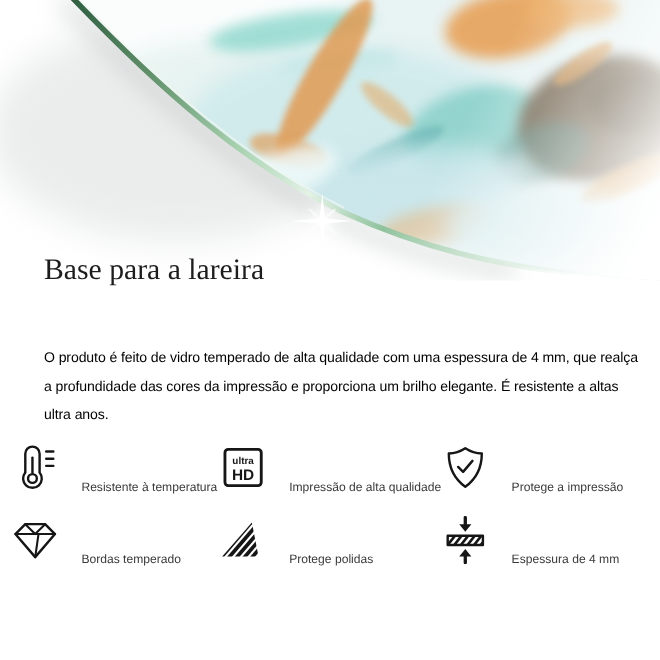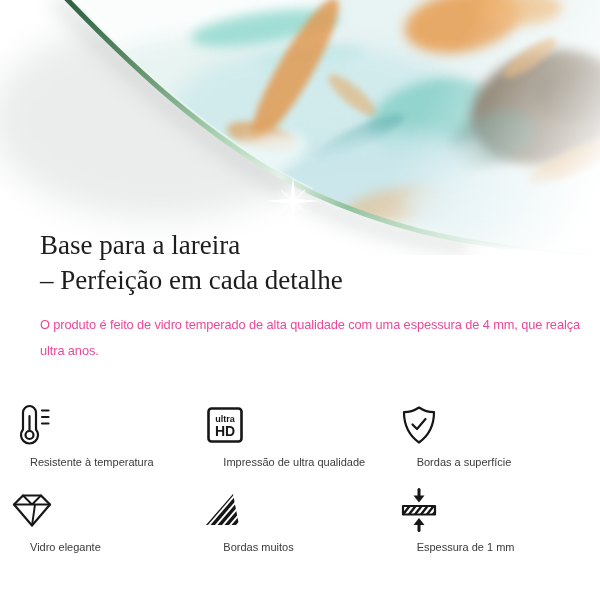--- a/index.html
+++ b/index.html
@@ -8,28 +8,28 @@
     overflow:hidden;font-family:"Liberation Sans",sans-serif;
   }
   #hero{position:absolute;top:0;left:0;width:600px;height:255px;display:block;}
   .heading{
     position:absolute;top:228px;left:40px;
     font-family:"Liberation Serif",serif;font-weight:400;
     font-size:27px;line-height:35px;color:#1d1d1d;margin:0;
   }
   .body-text{
     position:absolute;top:312px;left:40px;width:540px;
-    font-size:12.8px;line-height:26px;color:#ec4899;letter-spacing:-0.1px;
+    font-size:12.8px;line-height:26px;color:#000000;letter-spacing:-0.1px;
   }
   .body-text div{white-space:nowrap;}
   .features{
     position:absolute;top:401px;left:10px;width:580px;
     display:grid;grid-template-columns:repeat(3,1fr);row-gap:18px;
   }
-  .feature{display:flex;flex-direction:column;align-items:flex-start;}
+  .feature{display:flex;flex-direction:row;align-items:flex-end;}
   .icon-box{height:48px;display:flex;align-items:center;justify-content:center;}
   .feature-label{margin-top:7px;font-size:11px;color:#3a3a3a;white-space:nowrap;padding-left:20px;}
   .ic{stroke:#161616;fill:none;stroke-width:2.2;stroke-linecap:round;stroke-linejoin:round;}
   .ic text{stroke:none;fill:#161616;font-family:"Liberation Sans",sans-serif;text-anchor:middle;}
 </style>
 </head>
 <body>
 
 <div id="stage">
 
@@ -103,25 +103,25 @@
       <circle cx="293" cy="201" r="11" fill="#ffffff" opacity="0.85" filter="url(#b6)"></circle>
       <path d="M293,176 L295.6,201 L293,223 L290.4,201 Z" fill="#ffffff"></path>
       <path d="M264,201 L293,198.4 L320,201 L293,203.6 Z" fill="#ffffff"></path>
       <path d="M281,190 L305,212 M305,190 L281,212" stroke="#ffffff" stroke-width="1.2" opacity="0.8"></path>
       <circle cx="293" cy="201" r="2.6" fill="#ffffff"></circle>
     </g>
   </svg>
 
   <h1 class="heading">
     <div>Base para a lareira</div>
-    <div>– Perfeição em cada detalhe</div>
   </h1>
 
   <div class="body-text">
     <div>O produto é feito de vidro temperado de alta qualidade com uma espessura de 4 mm, que realça</div>
+    <div>a profundidade das cores da impressão e proporciona um brilho elegante. É resistente a altas</div>
     <div>ultra anos.</div>
   </div>
 
   <div class="features">
 
     <div class="feature">
       <div class="icon-box">
         <svg class="ic" width="44" height="44" viewBox="0 0 44 44">
           <path d="M13,9.5 A6.5,6.5 0 0 1 26,9.5 L26,26.5 A8.5,8.5 0 1 1 13,26.5 Z"></path>
           <circle cx="19.5" cy="32" r="4"></circle>
@@ -133,78 +133,78 @@
     </div>
 
     <div class="feature">
       <div class="icon-box">
         <svg class="ic" width="44" height="44" viewBox="0 0 44 44">
           <rect x="5.5" y="5.5" width="33" height="33" rx="3" stroke-width="2.6"></rect>
           <text x="22" y="18.5" font-size="9" font-weight="600">ultra</text>
           <text x="22" y="33" font-size="14" font-weight="700">HD</text>
         </svg>
       </div>
-      <div class="feature-label">Impressão de ultra qualidade</div>
+      <div class="feature-label">Impressão de alta qualidade</div>
     </div>
 
     <div class="feature">
       <div class="icon-box">
         <svg class="ic" width="44" height="44" viewBox="0 0 44 44">
           <path d="M22,4.5 C27,7.8 32.5,9.2 37,9.2 C37,21 33,31.5 22,39.5 C11,31.5 7,21 7,9.2 C11.5,9.2 17,7.8 22,4.5 Z"></path>
           <path d="M15.5,21.5 L20,26 L28.5,16"></path>
         </svg>
       </div>
-      <div class="feature-label">Bordas a superfície</div>
+      <div class="feature-label">Protege a impressão</div>
     </div>
 
     <div class="feature">
       <div class="icon-box">
         <svg class="ic" width="44" height="44" viewBox="0 0 44 44">
           <path d="M13,7.5 L31,7.5 L40,16.5 L22,37.5 L4,16.5 Z"></path>
           <path d="M4,16.5 L40,16.5 M13,7.5 L22,16.5 L31,7.5 M25,16.5 L22,37.5" stroke-width="1.9"></path>
         </svg>
       </div>
-      <div class="feature-label">Vidro elegante</div>
+      <div class="feature-label">Bordas temperado</div>
     </div>
 
     <div class="feature">
       <div class="icon-box">
         <svg class="ic" width="44" height="44" viewBox="0 0 44 44">
           <defs>
               <clipPath id="triClip">
                 <path d="M3,37 L30,6 L36,37 Z"></path>
               </clipPath>
             </defs>
           <g clip-path="url(#triClip)" stroke-width="3.4" stroke-linecap="butt">
             <path d="M1,39 L31,4"></path>
             <path d="M8,39 L38,4"></path>
             <path d="M15,39 L45,4"></path>
             <path d="M22,39 L52,4"></path>
             <path d="M29,39 L59,4"></path>
           </g>
         </svg>
       </div>
-      <div class="feature-label">Bordas muitos</div>
+      <div class="feature-label">Protege polidas</div>
     </div>
 
     <div class="feature">
       <div class="icon-box">
         <svg class="ic" width="44" height="44" viewBox="0 0 44 44">
           <defs>
               <clipPath id="barClip">
                 <rect x="6" y="18" width="32" height="8.5"></rect>
               </clipPath>
             </defs>
           <rect x="6" y="18" width="32" height="8.5"></rect>
           <g clip-path="url(#barClip)" stroke-width="2.4" stroke-linecap="butt">
             <path d="M4,29 L15,15 M10,29 L21,15 M16,29 L27,15 M22,29 L33,15 M28,29 L39,15 M34,29 L45,15"></path>
           </g>
           <path d="M22,1.5 L22,8" stroke-width="3"></path>
           <path d="M16.5,7.5 L27.5,7.5 L22,14.5 Z" fill="#161616" stroke="none"></path>
           <path d="M22,42.5 L22,36" stroke-width="3"></path>
           <path d="M16.5,37 L27.5,37 L22,30 Z" fill="#161616" stroke="none"></path>
         </svg>
       </div>
-      <div class="feature-label">Espessura de 1 mm</div>
+      <div class="feature-label">Espessura de 4 mm</div>
     </div>
 
   </div>
 </div>
 
 </body></html>

